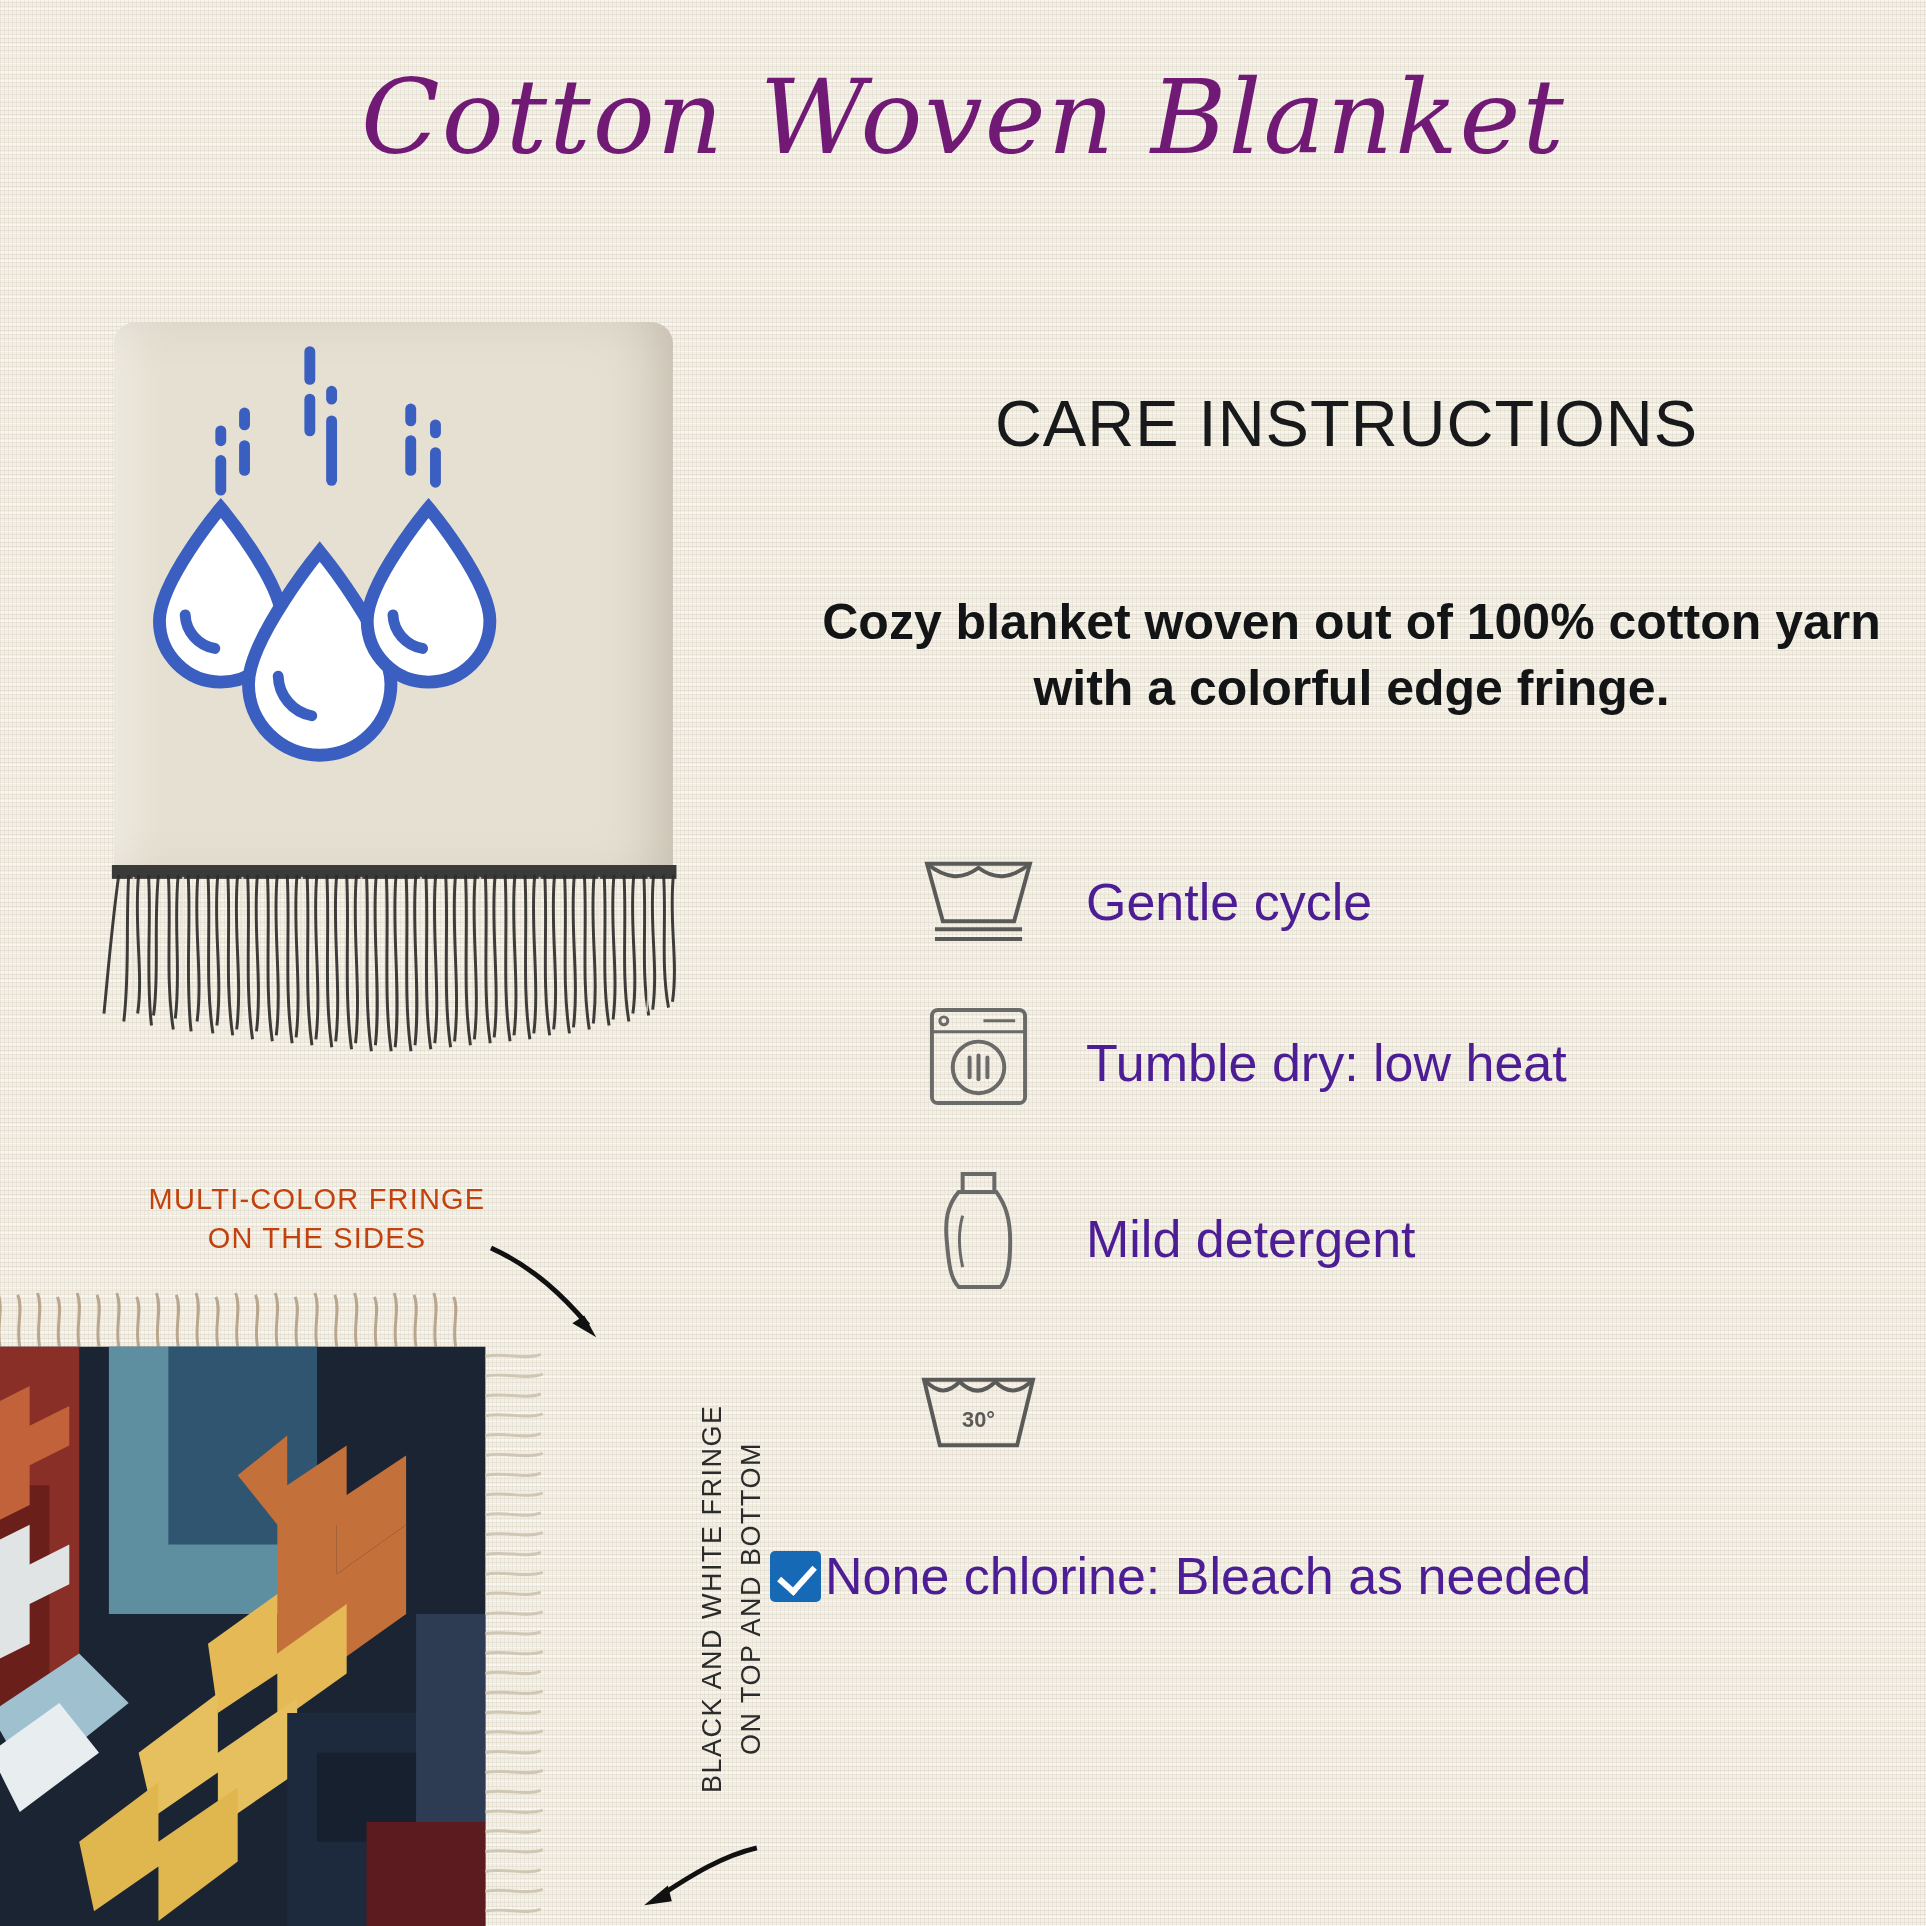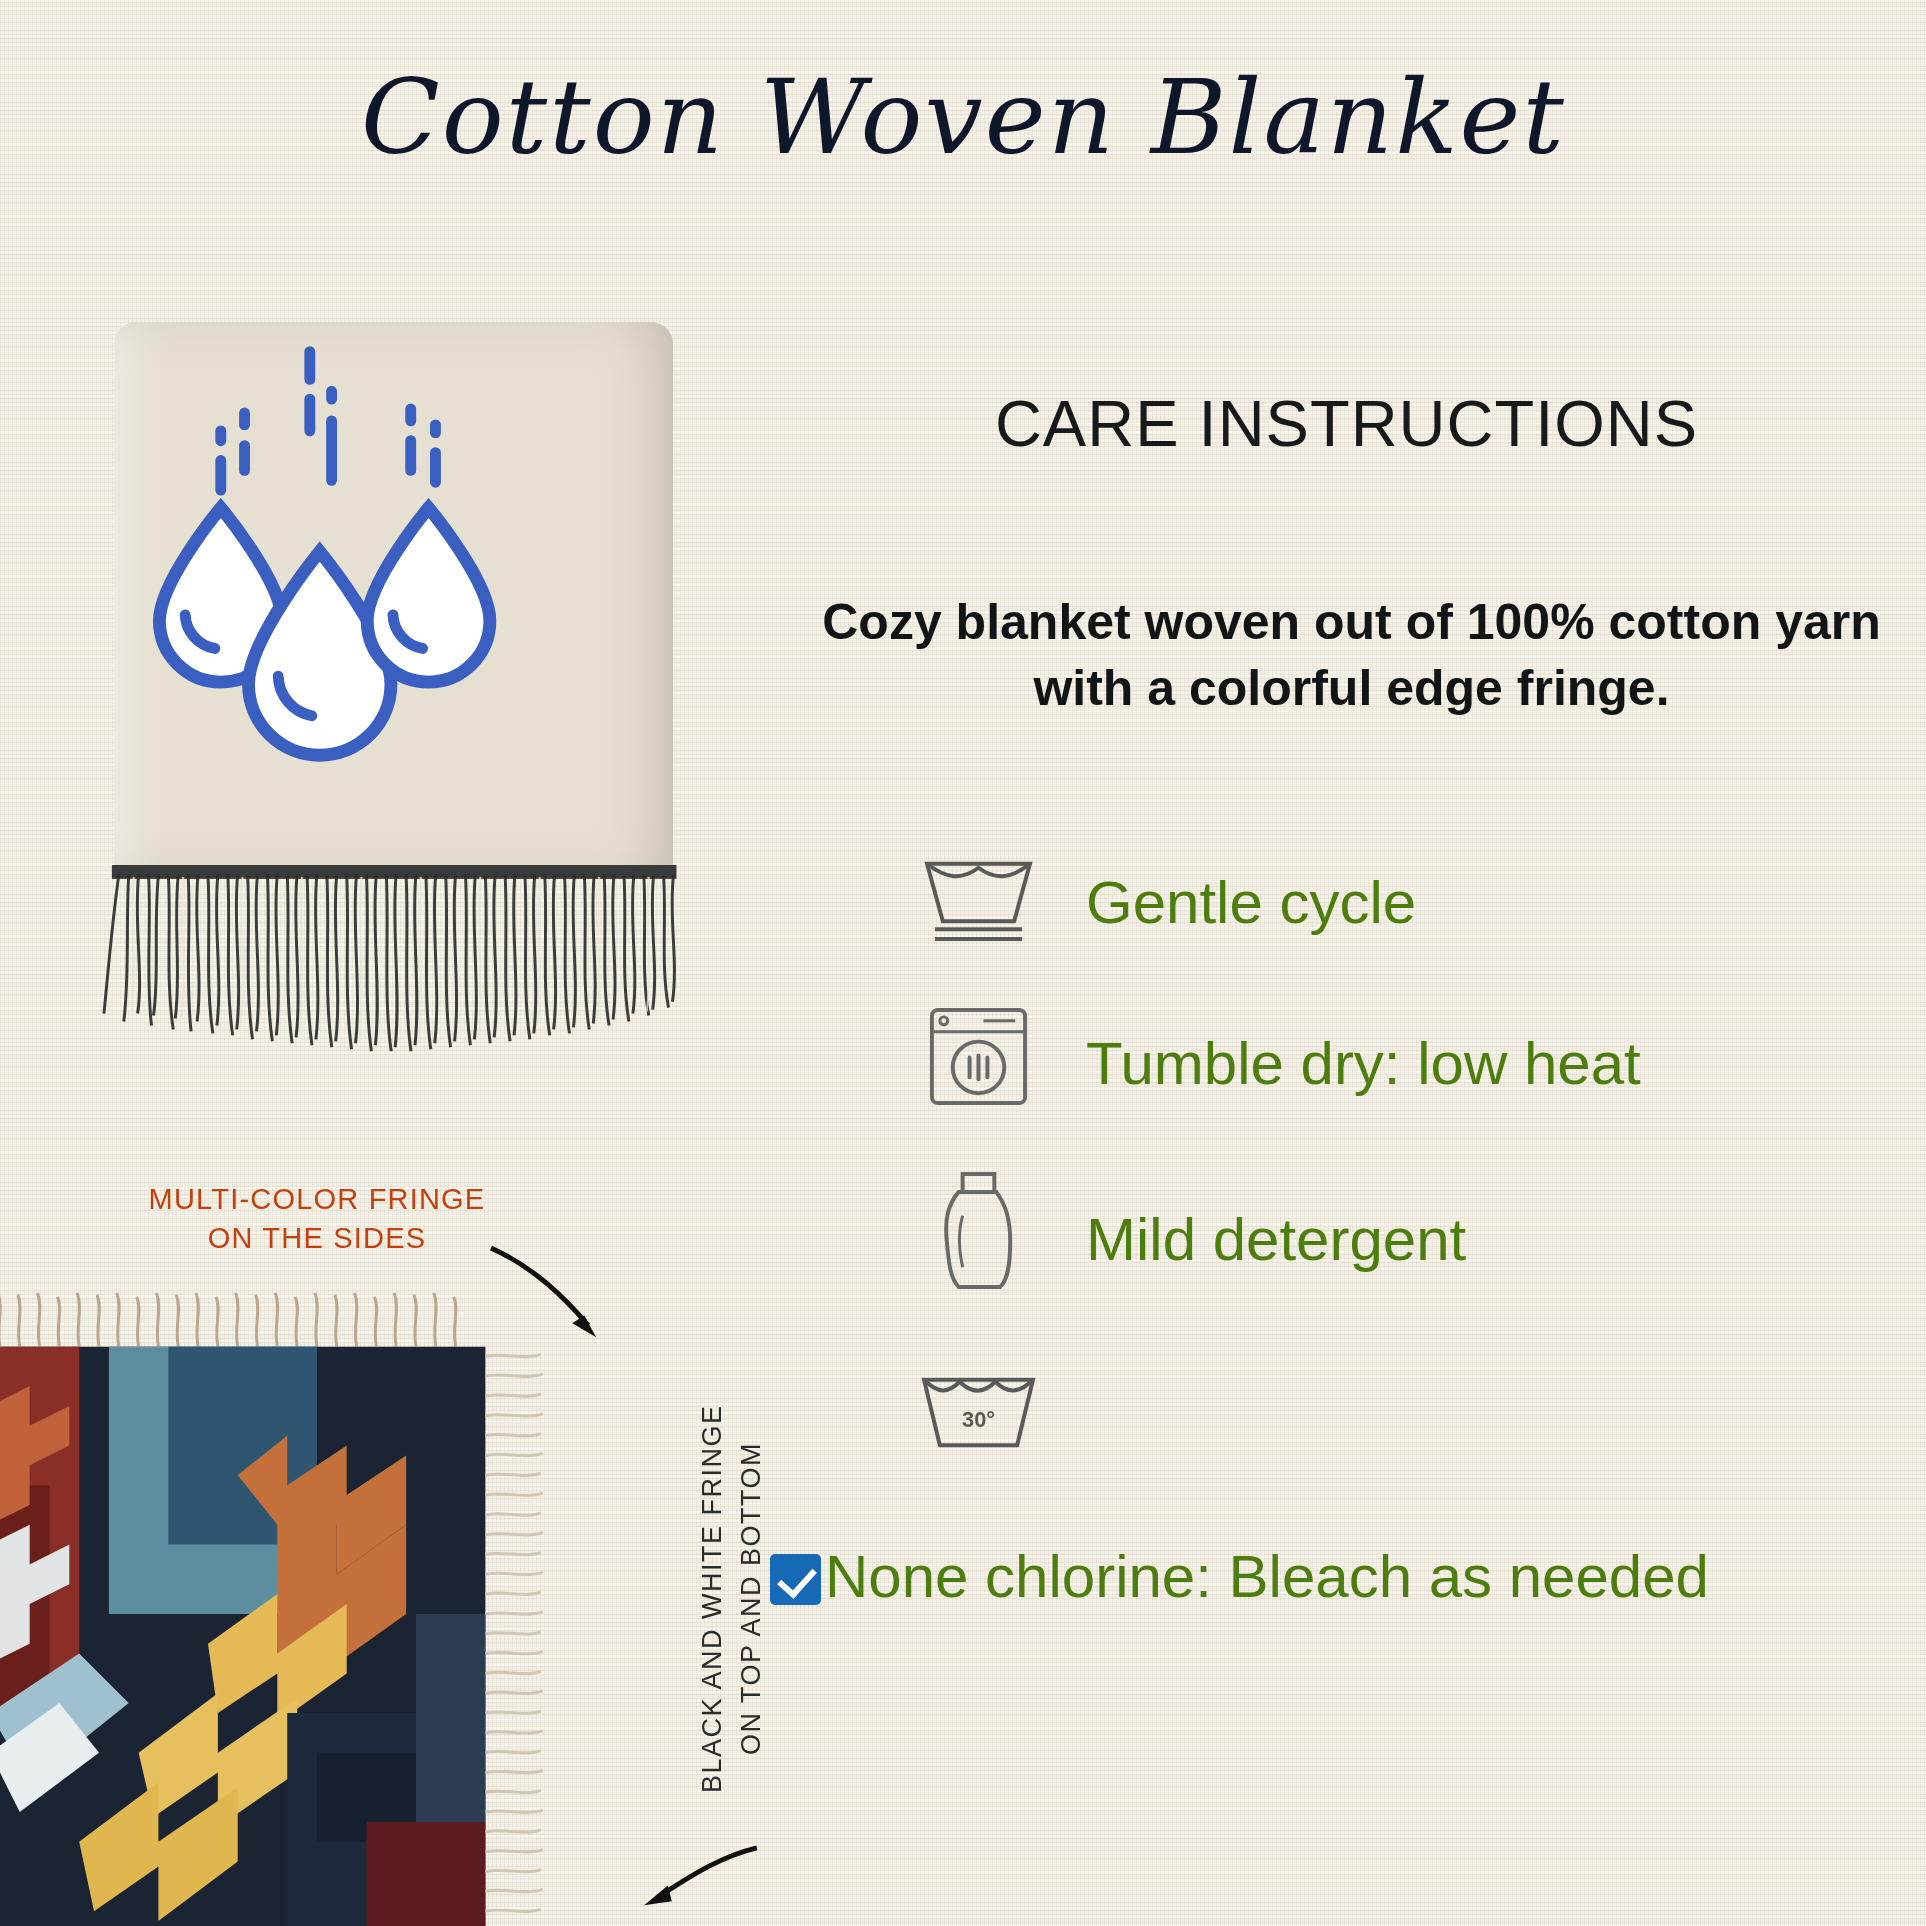--- a/index.html
+++ b/index.html
@@ -36,21 +36,21 @@
     position: absolute;
     top: 57px;
     left: 0;
     width: 100%;
     text-align: center;
     font-family: "DejaVu Serif", serif;
     font-style: italic;
     font-weight: 400;
     font-size: 103px;
     letter-spacing: 2px;
-    color: #0f172a;
+    color: #701a75;
     white-space: nowrap;
   }
 
   
   .blanket-photo {
     position: absolute;
     left: 94px;
     top: 322px;
     width: 584px;
     height: 554px;
@@ -144,22 +144,22 @@
   }
   .care-icon {
     width: 144px;
     flex: 0 0 144px;
     display: flex;
     align-items: center;
     justify-content: center;
     font-weight: bold;
   }
   .care-text {
-    font-size: 60px;
-    color: #4d7c0f;
+    font-size: 52px;
+    color: #4c1d95;
     line-height: 1.3;
     padding-left: 36px;
     margin-top: 15px;
   }
   .check-box {
     display: inline-block;
     width: 51px;
     height: 51px;
     background: #1669b5;
     border-radius: 5px;

